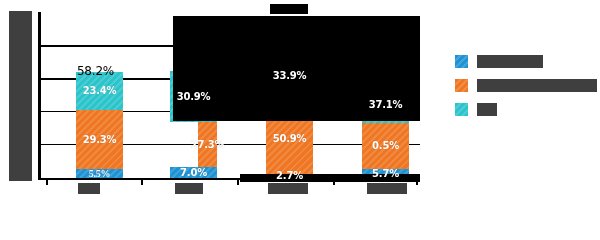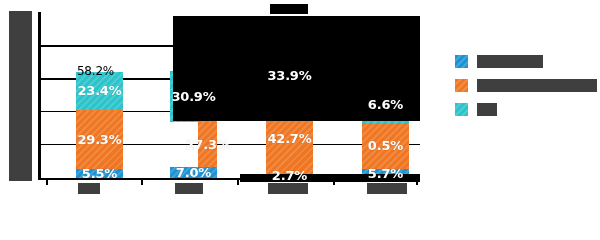--- a/index.html
+++ b/index.html
@@ -61,21 +61,21 @@
       135deg,
       rgba(255,255,255,0.00) 0px,
       rgba(255,255,255,0.00) 3px,
       rgba(255,255,255,0.14) 3px,
       rgba(255,255,255,0.14) 5px);
     pointer-events:none;
   }
   .seg-label{
     position:relative;z-index:2;
     color:#ffffff;
-    font-size:13px;
+    font-size:10px;
     font-weight:bold;
     white-space:nowrap;
     letter-spacing:-0.2px;
     text-shadow:0 0 1px rgba(0,0,0,.25);
   }
   .total-label{
     position:absolute;
     width:100%;
     text-align:center;
     color:#000000;
@@ -146,21 +146,21 @@
       </div>
     <div id="xticks">
         <div class="tick-x" style="left: 8px;"></div>
         <div class="tick-x" style="left: 103px;"></div>
         <div class="tick-x" style="left: 199px;"></div>
         <div class="tick-x" style="left: 295px;"></div>
         <div class="tick-x" style="left: 378px;"></div>
       </div>
     <div id="bars-container">
         <div class="bar" style="left: 38px;">
-          <div class="seg" style="height: 9.02px; background: rgb(30, 147, 212);">
+          <div class="seg" style="height: 9.02px; background: rgb(30, 147, 212); font-family: Liberation Serif, serif;">
             <span class="seg-label">5.5%</span>
           </div>
           <div class="seg" style="height: 59px; background: rgb(239, 118, 34);">
             <span class="seg-label">29.3%</span>
           </div>
           <div class="seg" style="height: 38.376px; background: rgb(43, 196, 203); margin-top: 24px;">
             <span class="seg-label">23.4%</span>
           </div>
           <div class="total-label" style="bottom: 100.448px; left: -4px;">58.2%</div>
         </div>
@@ -173,35 +173,35 @@
           </div>
           <div class="seg" style="height: 50.676px; background: rgb(43, 196, 203);">
             <span class="seg-label">30.9%</span>
           </div>
         </div>
         <div class="bar" style="left: 228px;">
           <div class="seg" style="height: 4.428px; background: rgb(30, 147, 212);">
             <span class="seg-label">2.7%</span>
           </div>
           <div class="seg" style="height: 70.028px; background: rgb(239, 118, 34);">
-            <span class="seg-label">42.7%</span>
+            <span class="seg-label">50.9%</span>
           </div>
           <div class="seg" style="height: 55.596px; background: rgb(43, 196, 203);">
             <span class="seg-label">33.9%</span>
           </div>
         </div>
         <div class="bar" style="left: 324px;">
           <div class="seg" style="height: 9.348px; background: rgb(30, 147, 212);">
             <span class="seg-label">5.7%</span>
           </div>
           <div class="seg" style="height: 45.92px; background: rgb(239, 118, 34);">
             <span class="seg-label">0.5%</span>
           </div>
           <div class="seg" style="height: 36.08px; background: rgb(43, 196, 203);">
-            <span class="seg-label">6.6%</span>
+            <span class="seg-label">37.1%</span>
           </div>
         </div>
       </div>
   </div>
 
   <div id="xlabels">
       <div class="xtick-label" style="left: 78px; top: 183px; width: 22px; height: 11px; background: rgb(63, 63, 63);"></div>
       <div class="xtick-label" style="left: 175px; top: 183px; width: 28px; height: 11px; background: rgb(63, 63, 63);"></div>
       <div class="xtick-label" style="left: 268px; top: 183px; width: 40px; height: 11px; background: rgb(63, 63, 63);"></div>
       <div class="xtick-label" style="left: 367px; top: 183px; width: 40px; height: 11px; background: rgb(63, 63, 63);"></div>

